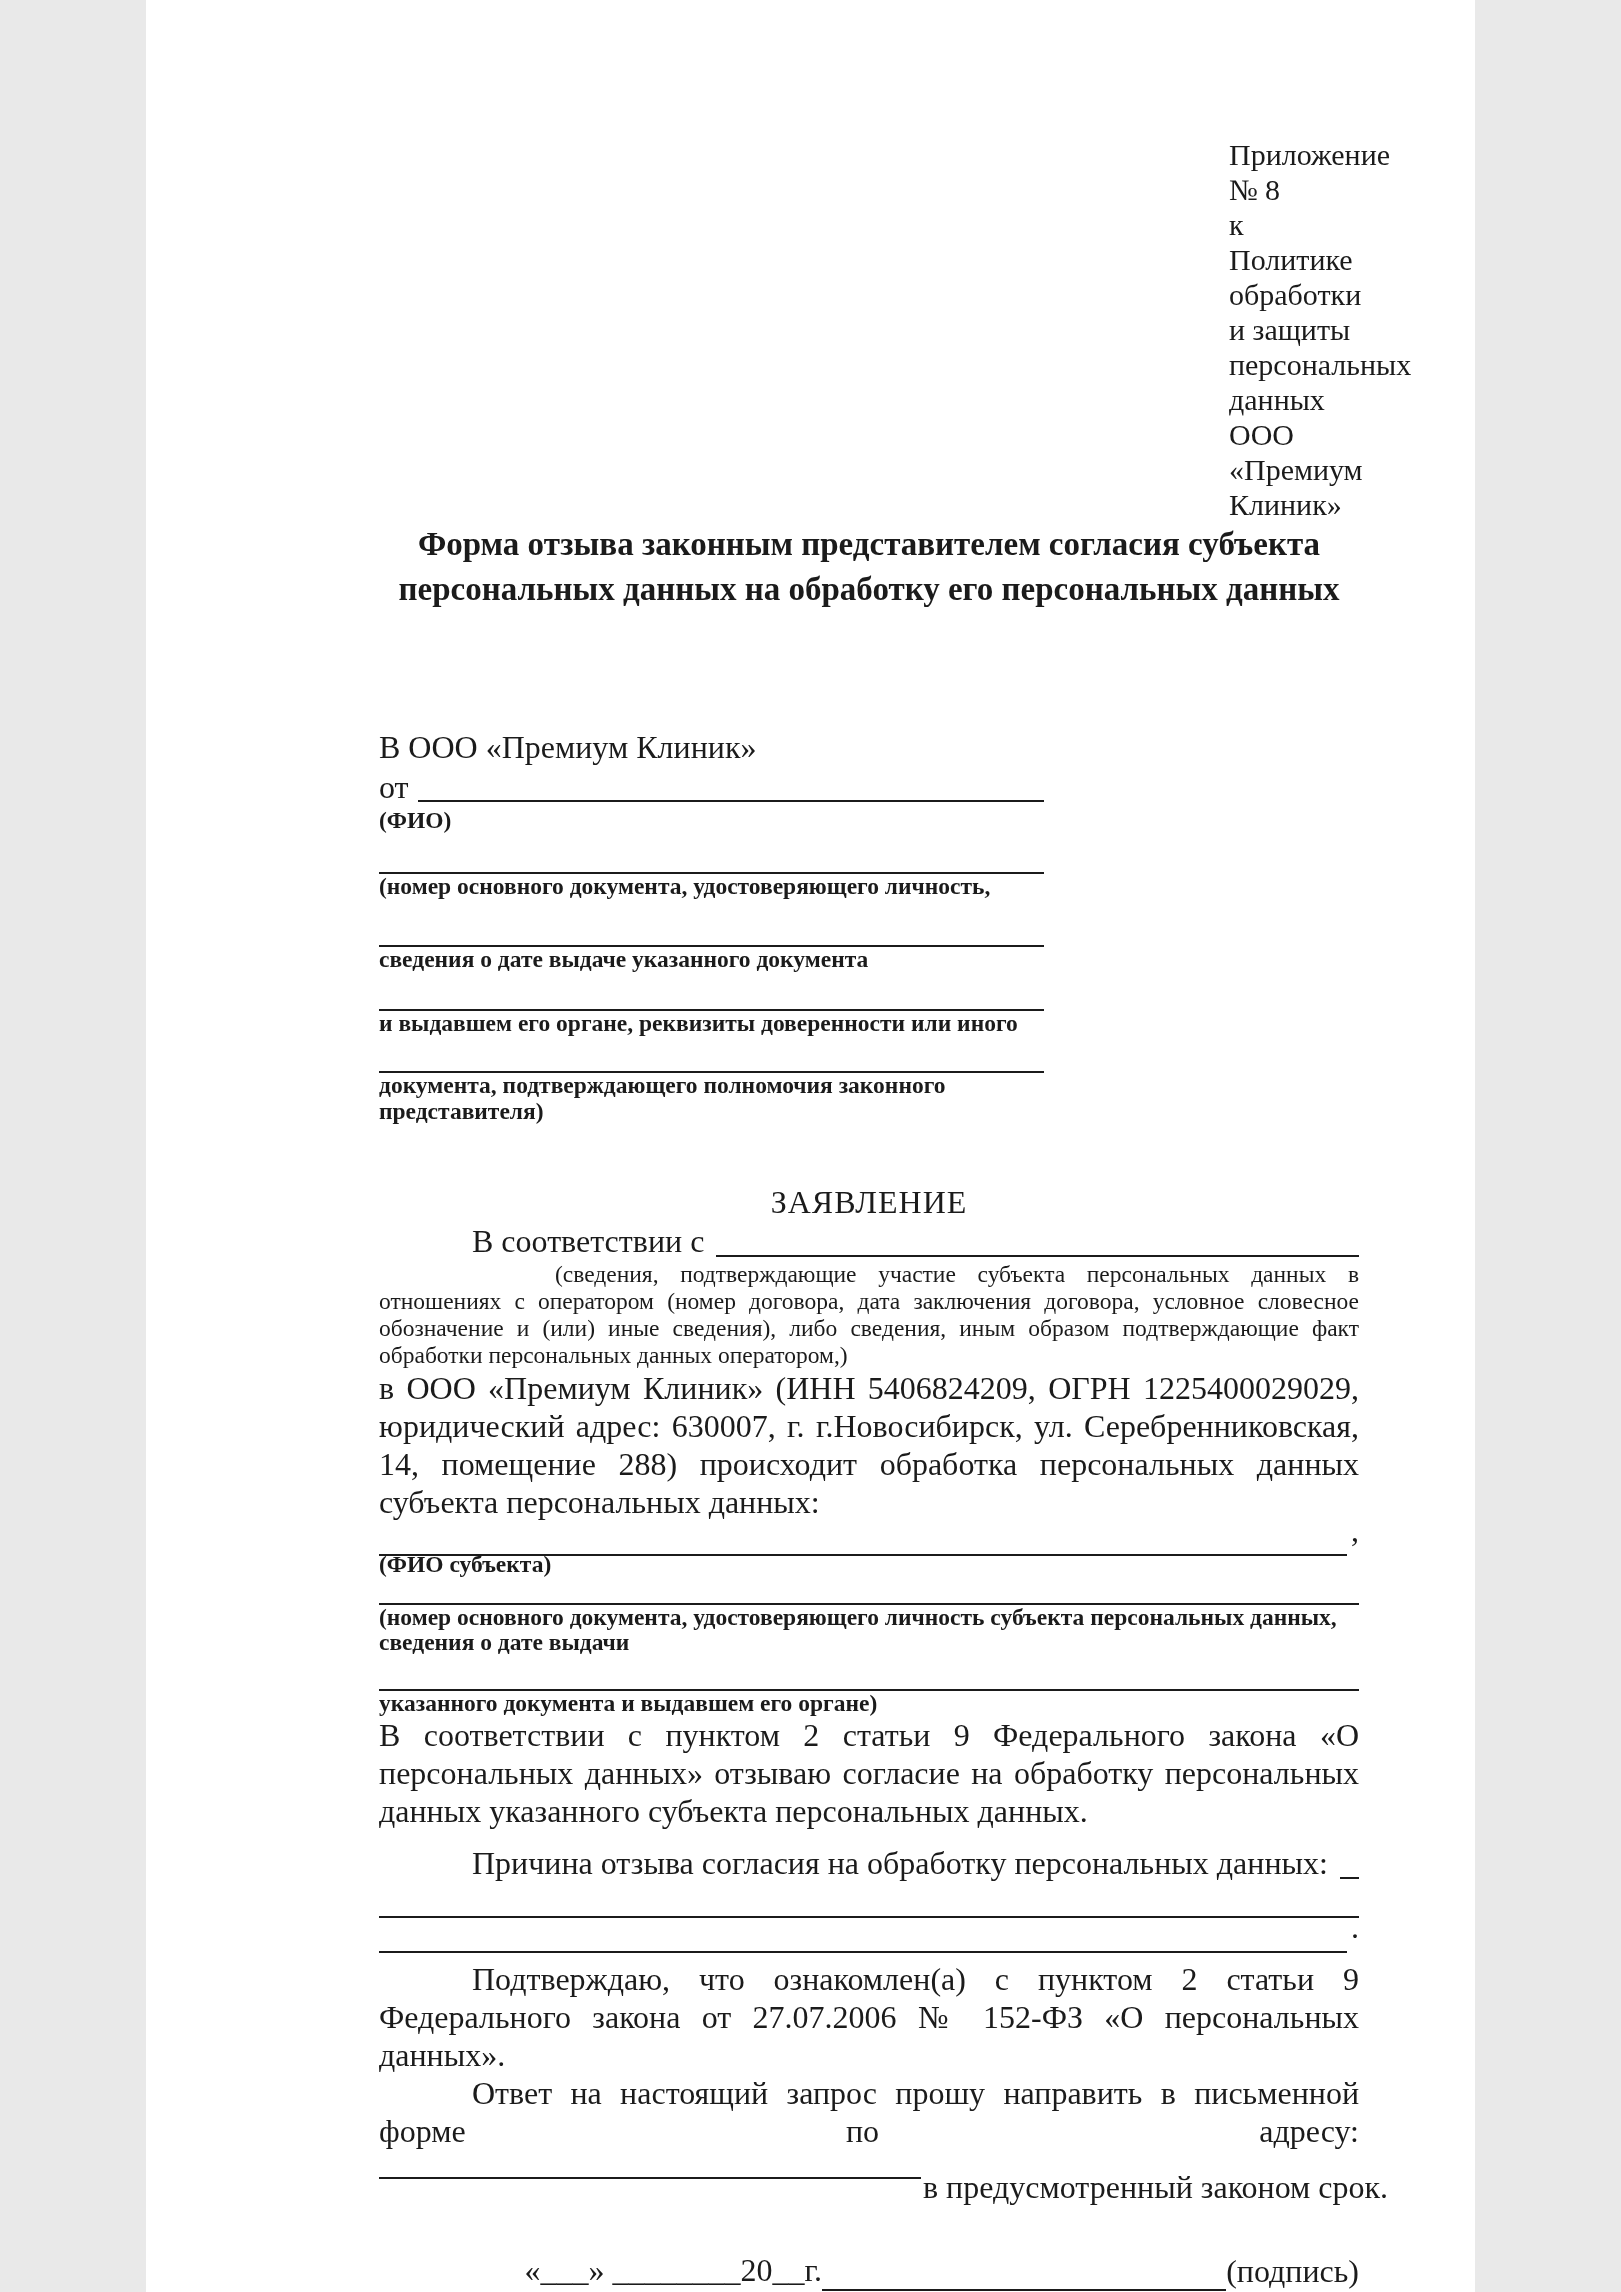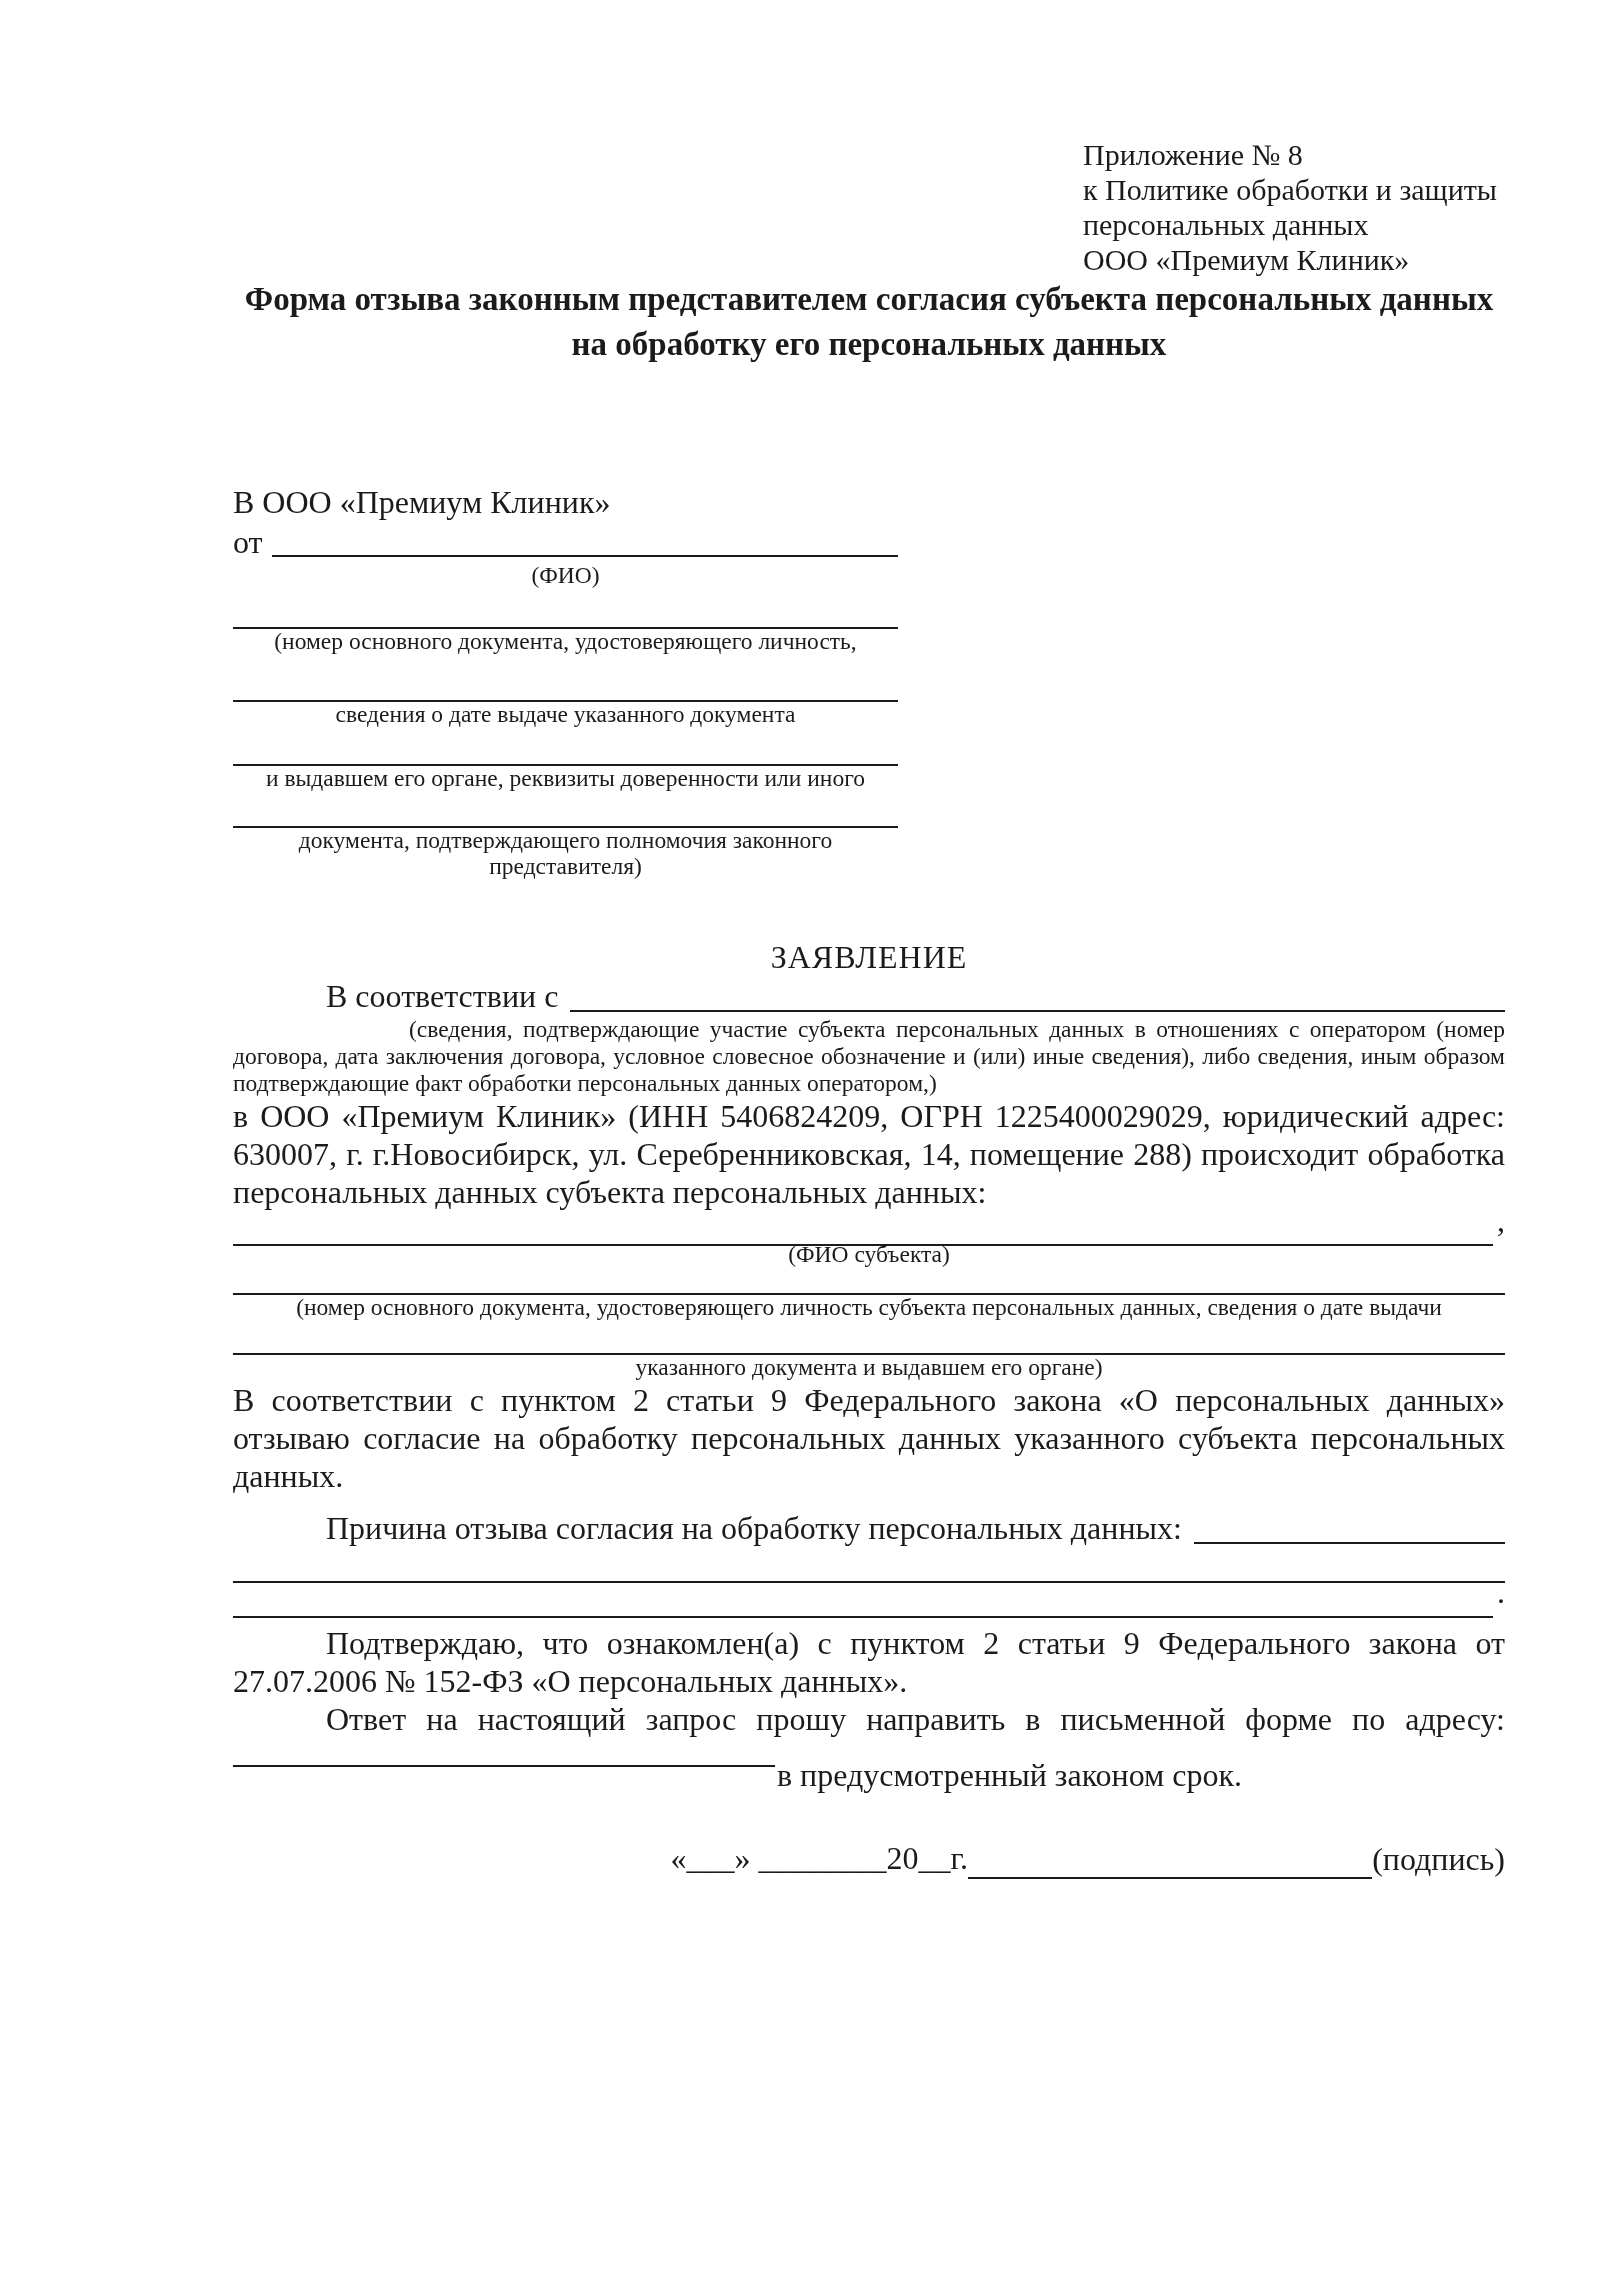--- a/index.html
+++ b/index.html
@@ -1,19 +1,19 @@
 <!DOCTYPE html>
 <html><head>
 <meta charset="utf-8">
 <style>
   * { margin:0; padding:0; box-sizing:border-box; }
   html,body { background:#e9e9e9; }
   .page {
     position:relative;
-    width:1621px; height:2293px;
+    width:1329px; height:2293px;
     margin:0 auto;
     background:#ffffff;
     color:#1b1b1b;
     font-family:"Liberation Serif", "DejaVu Serif", serif;
     overflow:hidden;
   }
   .content { padding:0 116px 0 233px; }
 
   .hdr { margin-top:137px; margin-left:850px; font-size:30px; line-height:35px; }
 
@@ -22,21 +22,21 @@
     line-height:45px; text-align:center;
   }
 
   .addr { margin-top:116px; width:665px; }
   .addr-to { font-size:32px; line-height:39px; }
   .row { display:flex; align-items:flex-start; font-size:32px; }
   .addr-from { height:41px; line-height:41px; }
   .addr-from .lbl { flex:0 0 auto; padding-right:9.8px; }
   .fill { flex:1 1 auto; border-bottom:2.9px solid #1b1b1b; height:35px; }
 
-  .cap { font-size:23.5px; line-height:25.5px; text-align:center; }
+  .cap { font-size:23.5px; line-height:25.5px; text-align:left;font-weight:bold; }
   .u-row { border-bottom:2.9px solid #1b1b1b; }
   .h41 { height:40px; } .h49 { height:48px; } .h39 { height:38px; }
   .h38 { height:37px; } .h36 { height:35px; } .h28 { height:27.4px; }
 
   .heading { margin-top:59px; font-size:32px; line-height:39px; text-align:center; letter-spacing:1px; }
 
   .according { height:39px; line-height:39px; }
   .according .lbl { flex:0 0 auto; padding-left:93px; padding-right:11.8px; }
 
   .cap-par { font-size:23.5px; line-height:27px; text-align:justify; text-indent:176px; }

